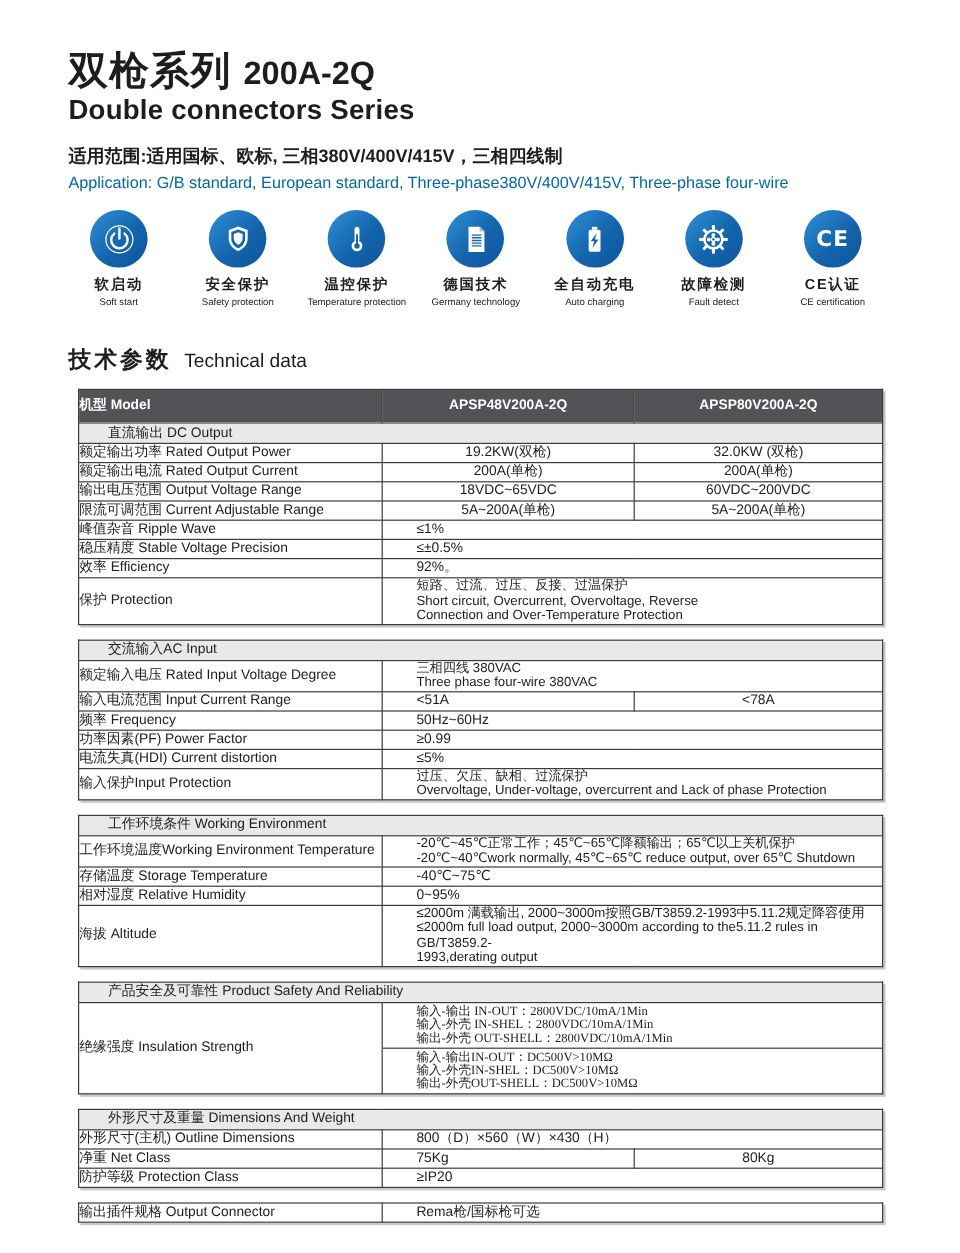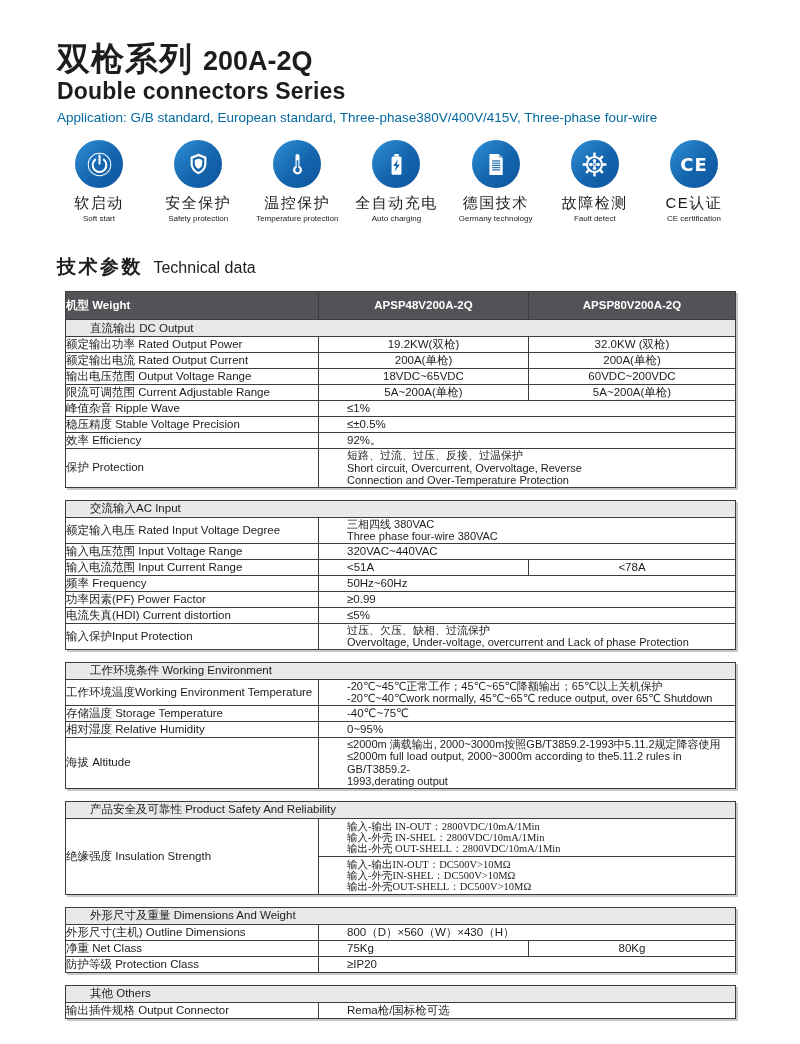--- a/index.html
+++ b/index.html
@@ -24,21 +24,21 @@
          display:flex;align-items:center;justify-content:center;}
   .badge svg{width:27px;height:27px;display:block;}
   .badge.octa{border-radius:0;clip-path:polygon(30% 0,70% 0,100% 30%,100% 70%,70% 100%,30% 100%,0 70%,0 30%);
          flex-direction:column;}
   .ce-text{color:#fff;font-weight:bold;font-size:18px;letter-spacing:1px;
            font-family:"DejaVu Sans","Liberation Sans",sans-serif;}
   .tuv-box{border:1.5px solid #fff;border-radius:4px;padding:0 3px;color:#fff;
            font-weight:bold;font-size:10.5px;line-height:13px;letter-spacing:.5px;}
   .tuv-sud{color:#fff;font-size:5.5px;line-height:7px;border:1px solid #fff;border-radius:2px;
            padding:0 2px;margin-top:1px;font-weight:bold;}
-  .f-zh{font-size:15px;font-weight:normal;margin-top:6px;letter-spacing:1.5px;}
+  .f-zh{font-size:12px;font-weight:bold;margin-top:6px;letter-spacing:1.5px;}
   .f-en{font-size:8px;margin-top:1px;color:#222;}
 
   
   .tech-title{margin-top:31px;}
   .t-zh{font-size:19px;font-weight:bold;letter-spacing:2.5px;}
   .t-en{font-size:16px;margin-left:6px;}
 
   
   #tables{margin-top:11px;margin-left:8px;width:671px;}
   table.spec{border-collapse:collapse;table-layout:fixed;width:671px;margin-bottom:12px;
@@ -66,20 +66,21 @@
 
 <div class="page">
   <div class="content">
 
     <div class="title-block">
       <div class="h1">
         <span class="zh">双枪系列</span>
         <span class="model">200A-2Q</span>
       </div>
       <div class="h2">Double connectors Series</div>
+      <div class="scope-zh">适用范围:适用国标、欧标, 三相380V/400V/415V，三相四线制</div>
       <div class="scope-en">Application: G/B standard, European standard, Three-phase380V/400V/415V, Three-phase  four-wire</div>
     </div>
 
     <div class="features" id="features">
         <div class="feature">
           <div class="badge">
             <svg viewBox="0 0 24 24">
               <circle cx="12" cy="12" r="10" fill="none" stroke="#fff" stroke-width="0.9"></circle>
               <path d="M8.2 7.7a6.1 6.1 0 1 0 7.6 0" fill="none" stroke="#fff" stroke-width="1.8" stroke-linecap="round"></path>
               <line x1="12" y1="4" x2="12" y2="11.4" stroke="#fff" stroke-width="1.8" stroke-linecap="round"></line>
@@ -103,48 +104,48 @@
           <div class="badge">
             <svg viewBox="0 0 24 24">
               <rect x="10.2" y="2.6" width="3.6" height="11.4" rx="1.8" fill="#fff"></rect>
               <circle cx="12" cy="16.8" r="4" fill="#fff"></circle>
               <rect x="11.3" y="8.2" width="1.4" height="8" fill="#1465ad"></rect>
               <circle cx="12" cy="16.8" r="2" fill="#1465ad"></circle>
             </svg>
           </div>
           <div class="f-zh">温控保护</div>
           <div class="f-en">Temperature protection</div>
-        </div>
-        <div class="feature">
-          <div class="badge">
-            <svg viewBox="0 0 24 24">
-              <rect x="10" y="2.6" width="4" height="2.2" rx=".5" fill="#fff"></rect>
-              <rect x="7.6" y="4.8" width="8.8" height="16.4" rx="1.4" fill="#fff"></rect>
-              <path d="M13.4 7.4l-4.3 5.9h2.6l-1.3 5 4.5-6.3h-2.7z" fill="#1465ad"></path>
-            </svg>
-          </div>
-          <div class="f-zh">全自动充电</div>
-          <div class="f-en">Auto charging</div>
         </div>
         <div class="feature">
           <div class="badge">
             <svg viewBox="0 0 24 24">
               <path d="M6.6 2.6h8.2l3.6 3.6v15.2H6.6z" fill="#fff"></path>
               <path d="M14.8 2.6v3.6h3.6z" fill="#aac4e0"></path>
               <g stroke="#1465ad" stroke-width="1">
                 <line x1="9" y1="8.8" x2="16.2" y2="8.8"></line>
                 <line x1="9" y1="10.8" x2="16.2" y2="10.8"></line>
                 <line x1="9" y1="12.8" x2="16.2" y2="12.8"></line>
                 <line x1="9" y1="14.8" x2="16.2" y2="14.8"></line>
                 <line x1="9" y1="16.8" x2="16.2" y2="16.8"></line>
               </g>
             </svg>
           </div>
           <div class="f-zh">德国技术</div>
           <div class="f-en">Germany technology</div>
+        </div>
+        <div class="feature">
+          <div class="badge">
+            <svg viewBox="0 0 24 24">
+              <rect x="10" y="2.6" width="4" height="2.2" rx=".5" fill="#fff"></rect>
+              <rect x="7.6" y="4.8" width="8.8" height="16.4" rx="1.4" fill="#fff"></rect>
+              <path d="M13.4 7.4l-4.3 5.9h2.6l-1.3 5 4.5-6.3h-2.7z" fill="#1465ad"></path>
+            </svg>
+          </div>
+          <div class="f-zh">全自动充电</div>
+          <div class="f-en">Auto charging</div>
         </div>
         <div class="feature">
           <div class="badge">
             <svg viewBox="0 0 24 24">
               <g fill="#fff">
                 <rect x="10.9" y="1.4" width="2.2" height="3.6" rx=".5"></rect>
                 <rect x="10.9" y="1.4" width="2.2" height="3.6" rx=".5" transform="rotate(45 12 12)"></rect>
                 <rect x="10.9" y="1.4" width="2.2" height="3.6" rx=".5" transform="rotate(90 12 12)"></rect>
                 <rect x="10.9" y="1.4" width="2.2" height="3.6" rx=".5" transform="rotate(135 12 12)"></rect>
                 <rect x="10.9" y="1.4" width="2.2" height="3.6" rx=".5" transform="rotate(180 12 12)"></rect>
@@ -183,21 +184,21 @@
 
     <div id="tables">
         <table class="spec">
           <colgroup>
             <col style="width:253px">
             <col style="width:210px">
             <col>
           </colgroup>
           <thead>
             <tr>
-              <th class="mh-label">机型 Weight</th>
+              <th class="mh-label">机型 Model</th>
               <th class="mh-model">APSP48V200A-2Q</th>
               <th class="mh-model">APSP80V200A-2Q</th>
             </tr>
           </thead>
           <tbody>
             <tr class="sec">
               <td colspan="3">直流输出 DC Output</td>
             </tr>
             <tr>
               <td class="label">额定输出功率 Rated Output Power</td>
@@ -250,24 +251,20 @@
           <tbody>
             <tr class="sec">
               <td colspan="3">交流输入AC Input</td>
             </tr>
             <tr>
               <td class="label">额定输入电压 Rated Input Voltage Degree</td>
               <td class="val l multi" colspan="2">
                 <div class="ln">三相四线  380VAC</div>
                 <div class="ln">Three phase  four-wire 380VAC</div>
               </td>
-            </tr>
-            <tr>
-              <td class="label">输入电压范围 Input Voltage Range</td>
-              <td class="val l" colspan="2">320VAC~440VAC</td>
             </tr>
             <tr>
               <td class="label">输入电流范围 Input Current Range</td>
               <td class="val l">&lt;51A</td>
               <td class="val c">&lt;78A</td>
             </tr>
             <tr>
               <td class="label">频率 Frequency</td>
               <td class="val l" colspan="2">50Hz~60Hz</td>
             </tr>
@@ -375,23 +372,20 @@
             </tr>
           </tbody>
         </table>
         <table class="spec">
           <colgroup>
             <col style="width:253px">
             <col style="width:210px">
             <col>
           </colgroup>
           <tbody>
-            <tr class="sec">
-              <td colspan="3">其他 Others</td>
-            </tr>
             <tr>
               <td class="label">输出插件规格  Output Connector</td>
               <td class="val l" colspan="2">Rema枪/国标枪可选</td>
             </tr>
           </tbody>
         </table>
       </div>
 
   </div>
 </div>

